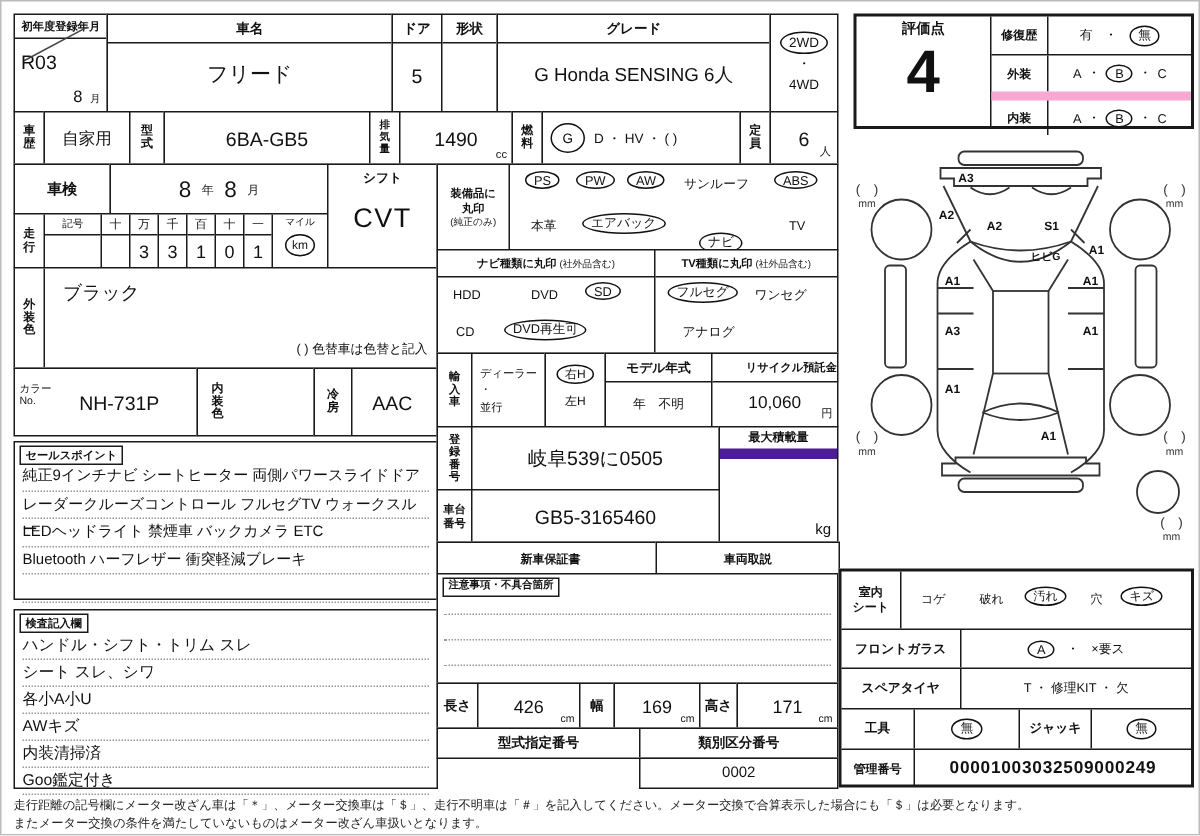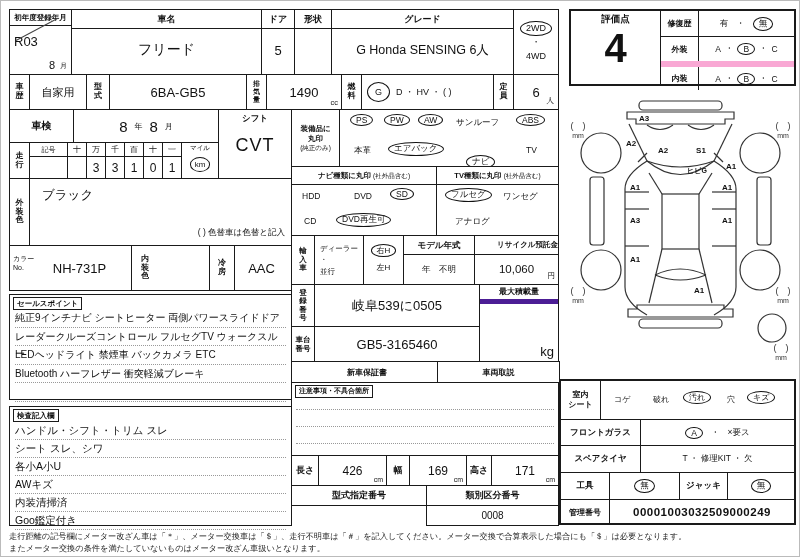--- a/index.html
+++ b/index.html
@@ -256,22 +256,22 @@
     <div style="font-size:7.5px;font-weight:bold;text-align:right;border-bottom:1px solid #1a1a1a;height:18px;line-height:18px">リサイクル預託金</div>
     <div class="center" style="height:28px;font-size:11.5px">10,060</div>
     <div class="abs" style="right:3px;bottom:3px;font-size:7.5px">円</div>
   </div>
 
   <div class="cell center" style="left:290px;top:283px;width:24px;height:43px">
     <div class="stack lab" style="font-size:7.5px">登録番号</div>
     </div>
   <div class="cell center" style="left:313px;top:283px;width:166px;height:43px;font-size:13px">岐阜539に0505</div>
   <div class="cell" style="left:478px;top:283px;width:80px;height:78px">
-    <div style="font-size:8px;font-weight:bold;text-align:center;border-bottom:5px solid #4c1d95;height:14px;line-height:14px">最大積載量</div>
-    <div class="abs" style="right:4px;bottom:2px;font-size:13px">kg</div>
+    <div style="font-size:8px;font-weight:bold;text-align:center;border-bottom:7px solid #4c1d95;height:14px;line-height:14px">最大積載量</div>
+    <div class="abs" style="right:4px;bottom:2px;font-size:10px">kg</div>
   </div>
 
   <div class="cell center" style="left:290px;top:325px;width:24px;height:36px">
     <div class="prelines lab" style="font-size:7.5px;text-align:center;line-height:1.2">車台
 番号</div>
     </div>
   <div class="cell center" style="left:313px;top:325px;width:166px;height:36px;font-size:13px">GB5-3165460</div>
 
   <div class="cell center lab" style="left:290px;top:360px;width:152px;height:22px;font-size:8px">新車保証書</div>
   <div class="cell center lab" style="left:436px;top:360px;width:123px;height:22px;font-size:8px">車両取説</div>
@@ -294,21 +294,21 @@
     <div class="abs" style="right:3px;bottom:2px;font-size:7px">cm</div>
     </div>
   <div class="cell center lab" style="left:465px;top:454px;width:26px;height:31px;font-size:9px">高さ</div>
   <div class="cell" style="left:490px;top:454px;width:68px;height:31px">
     <div class="center" style="height:100%;font-size:12px">171</div>
     <div class="abs" style="right:3px;bottom:2px;font-size:7px">cm</div>
     </div>
 
   <div class="cell center lab" style="left:290px;top:484px;width:136px;height:21px;font-size:9px">型式指定番号</div>
   <div class="cell center lab" style="left:425px;top:484px;width:133px;height:21px;font-size:9px">類別区分番号</div>
-  <div class="cell center" style="left:425px;top:504px;width:133px;height:21px;font-size:10px">0008</div>
+  <div class="cell center" style="left:425px;top:504px;width:133px;height:21px;font-size:10px">0002</div>
 
   <div class="abs" style="left:568px;top:8px;width:227px;height:77px;border:2px solid #1a1a1a;background:#fff">
     <div class="abs" style="left:0;top:0;width:90px;height:73px;border-right:1px solid #1a1a1a;text-align:center">
       <div class="lab" style="font-size:9.5px;padding-top:2px">評価点</div>
       <div style="font-size:40px;font-weight:bold;line-height:1.1">4</div>
     </div>
     <div class="abs" style="left:90px;top:0;width:133px;height:25px">
       <div class="abs center lab" style="left:0;top:0;width:38px;height:25px;border-right:1px solid #1a1a1a;font-size:8px">修復歴</div>
       <div class="abs center" style="left:38px;top:0;right:0;height:25px;gap:8px;font-size:8.5px">
         <span>有</span>

